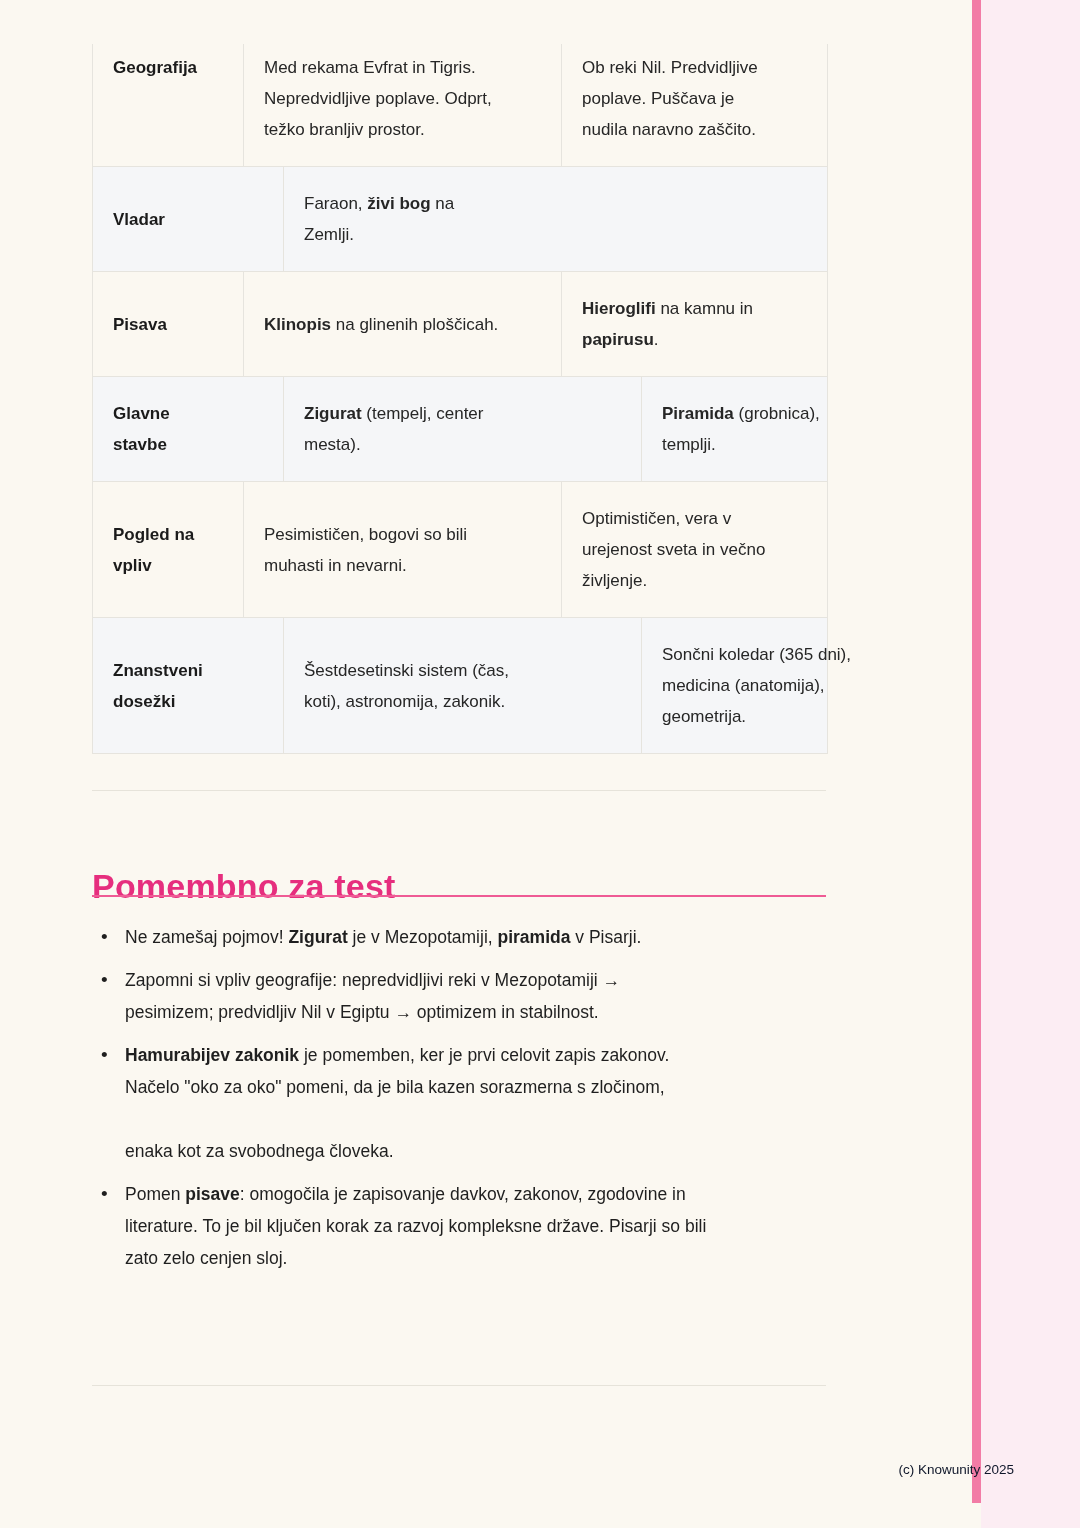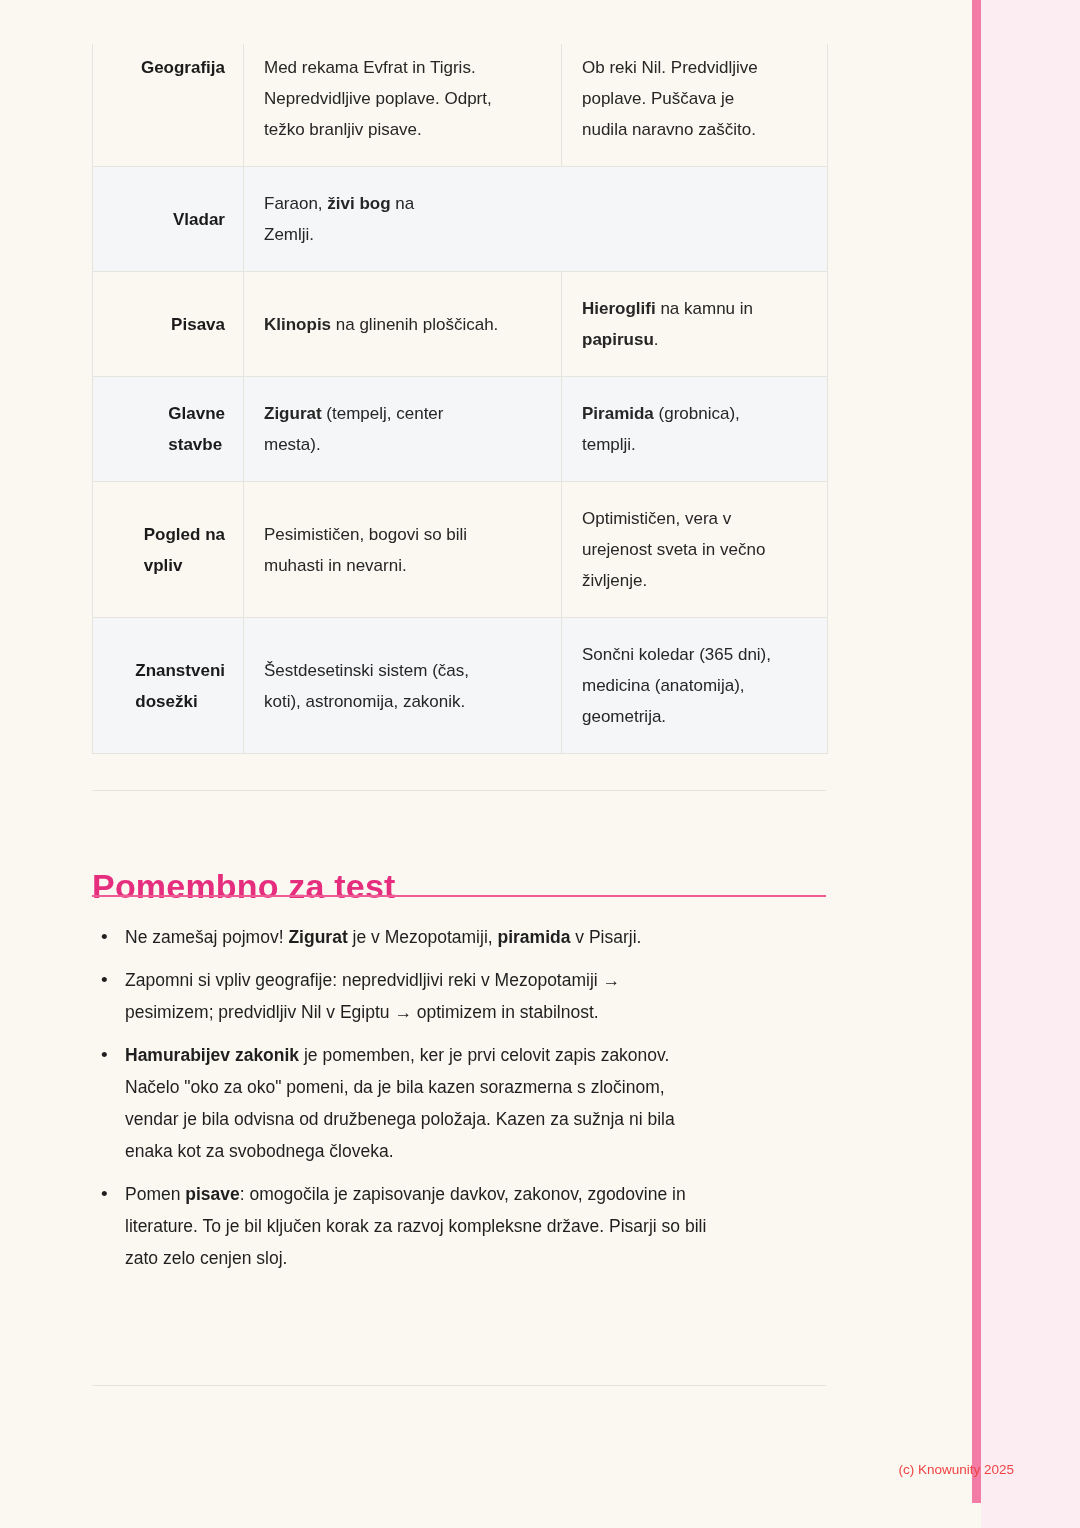--- a/index.html
+++ b/index.html
@@ -27,28 +27,28 @@
 
   
   .ttable{
     position:absolute;left:92px;top:44px;width:734px;
     border-left:1px solid var(--border);
     border-right:1px solid var(--border);
     font-size:17px;line-height:31px;color:#262626;
     background:transparent;z-index:2;
   }
   .trow{display:grid;grid-template-columns:150px 318px 266px;border-bottom:1px solid var(--border);}
-  .trow.alt{background:var(--alt-row);}
+  .trow.alt{background:var(--alt-row);gap:40px;}
   .tcell{
     padding:21px 18px 21px 20px;
     display:flex;align-items:center;
     border-left:1px solid var(--border);
     min-width:0;
   }
-  .tcell:first-child{border-left:none;font-weight:700;color:#1b1b1b;justify-content:flex-end;}
+  .tcell:first-child{border-left:none;font-weight:700;color:#1b1b1b;}
   .trow:first-child .tcell{padding-top:8px;align-items:flex-start;}
 
   .divider{position:absolute;left:92px;width:734px;height:1px;background:#e6e3da;z-index:2;}
   .divider.d1{top:790px;}
   .divider.d2{top:1385px;}
 
   .section-title{
     position:absolute;left:92px;top:836px;width:734px;
     font-size:34px;line-height:44px;font-weight:700;color:var(--accent);
     letter-spacing:.2px;z-index:2;
@@ -57,36 +57,36 @@
 
   ul.notes{
     position:absolute;left:92px;top:921px;width:734px;margin:0;padding:0;
     list-style:none;font-size:17.5px;line-height:32px;color:#1f1f1f;z-index:2;
   }
   ul.notes li{position:relative;padding-left:33px;margin-bottom:11px;}
   ul.notes li::before{content:"\2022";position:absolute;left:9px;top:0;font-size:19px;color:#1f1f1f;}
 
   .footer-credit{
     position:absolute;top:1462px;right:66px;
-    font-size:13.5px;color:#ef4444;z-index:3;
+    font-size:13.5px;color:#0f172a;z-index:3;
   }
 </style>
 </head>
 <body>
 
 <div class="side-panel"></div>
 <div class="side-bar"></div>
 
 <div class="ttable">
   <div class="trow">
     <div class="tcell">
         <div><span>Geografija</span></div>
       </div>
     <div class="tcell">
-        <div><span>Med rekama Evfrat in Tigris.</span><br><span>Nepredvidljive poplave. Odprt,</span><br><span>težko branljiv pisave.</span></div>
+        <div><span>Med rekama Evfrat in Tigris.</span><br><span>Nepredvidljive poplave. Odprt,</span><br><span>težko branljiv prostor.</span></div>
       </div>
     <div class="tcell">
         <div><span>Ob reki Nil. Predvidljive</span><br><span>poplave. Puščava je</span><br><span>nudila naravno zaščito.</span></div>
       </div>
   </div>
   <div class="trow alt">
     <div class="tcell">
         <div><span>Vladar</span></div>
       </div>
     <div class="tcell">
@@ -140,19 +140,19 @@
 </div>
 
 <div class="divider d1"></div>
 
 <h2 class="section-title">Pomembno za test</h2>
 <div class="section-underline"></div>
 
 <ul class="notes">
   <li><span><span>Ne zamešaj pojmov! </span><span class="b">Zigurat</span><span> je v Mezopotamiji, </span><span class="b">piramida</span><span> v Pisarji.</span></span></li>
   <li><span><span>Zapomni si vpliv geografije: nepredvidljivi reki v Mezopotamiji →</span><br><span>pesimizem; predvidljiv Nil v Egiptu → optimizem in stabilnost.</span></span></li>
-  <li><span><span class="b">Hamurabijev zakonik</span><span> je pomemben, ker je prvi celovit zapis zakonov.</span><br><span>Načelo "oko za oko" pomeni, da je bila kazen sorazmerna s zločinom,</span><br><span>vendar je bila odvisna od družbenega položaja. Kazen za sužnja ni bila</span><br><span>enaka kot za svobodnega človeka.</span></span></li>
+  <li><span><span class="b">Hamurabijev zakonik</span><span> je pomemben, ker je prvi celovit zapis zakonov.</span><br><span>Načelo "oko za oko" pomeni, da je bila kazen sorazmerna s zločinom,</span><br><br><span>enaka kot za svobodnega človeka.</span></span></li>
   <li><span><span>Pomen </span><span class="b">pisave</span><span>: omogočila je zapisovanje davkov, zakonov, zgodovine in</span><br><span>literature. To je bil ključen korak za razvoj kompleksne države. Pisarji so bili</span><br><span>zato zelo cenjen sloj.</span></span></li>
 </ul>
 
 <div class="divider d2"></div>
 
 <div class="footer-credit">(c) Knowunity 2025</div>
 
 </body></html>

